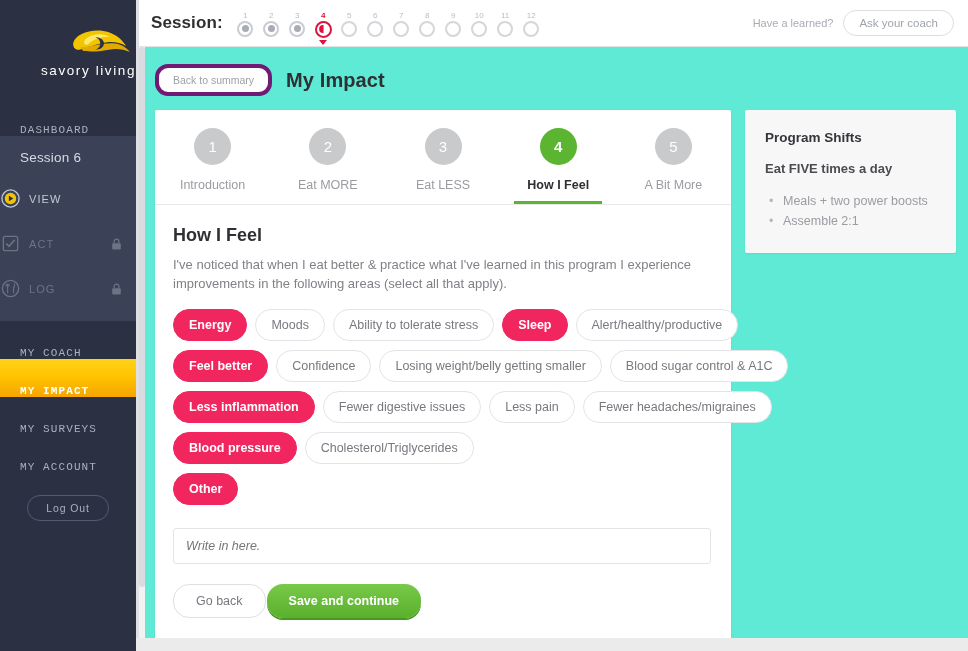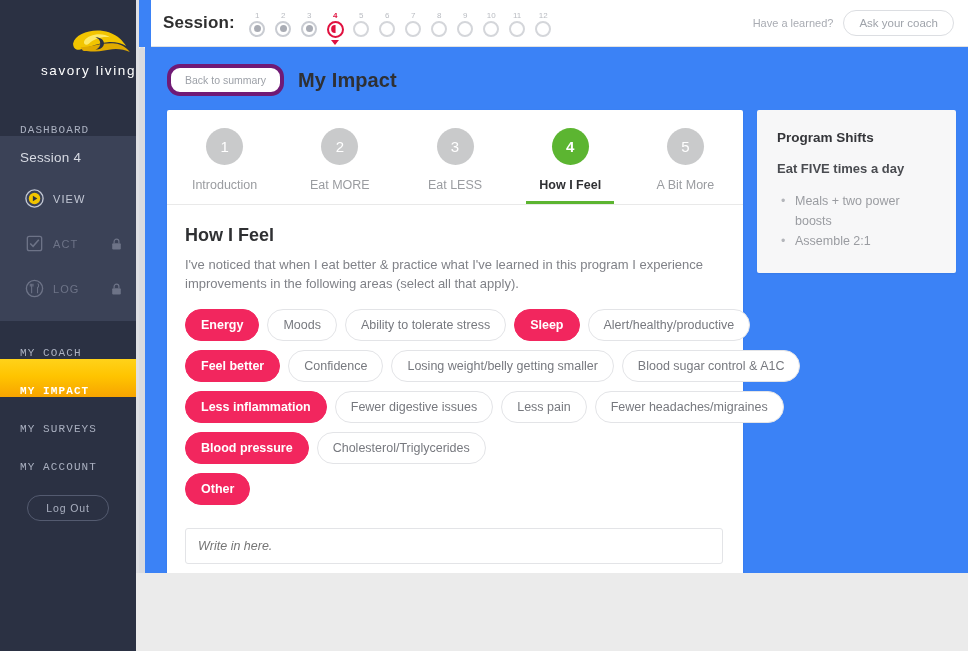--- a/index.html
+++ b/index.html
@@ -45,21 +45,21 @@
     background: #3b4257;
     padding-top: 2px; padding-bottom: 10px;
   }
   .session-title {
     height: 38px; display:flex; align-items:center;
     padding-left: 20px;
     font-size: 13.5px; color: #d7dae3; letter-spacing: .2px;
   }
   .sub-item {
     height: 45px; display: flex; align-items: center;
-    padding-left: 24px; position: relative;
+    position: relative;
     font-size: 11px; letter-spacing: 1.1px;
   }
   .sub-item .ico { width: 21px; height: 21px; margin-right: 8px; flex:0 0 21px; }
   .sub-item.enabled { color: #c3c8d5; }
   .sub-item.locked { color: #6d7387; }
   .lock {
     position: absolute; right: 14px; top: 50%;
     transform: translateY(-50%);
     width: 11px; height: 12px;
   }
@@ -72,25 +72,24 @@
   .logout-wrap { display:flex; justify-content:center; margin-top: 22px; }
   .logout-btn {
     border: 1px solid #545b70; border-radius: 13px;
     padding: 6px 18px; font-size: 10.5px; letter-spacing: .9px;
     color: #aab0c0; background: transparent; cursor: pointer;
     font-family: "Liberation Sans", sans-serif;
   }
 
   
   .content {
-    flex: 1; height: 573px; position: relative;
-    background: #3b82f6;
+    flex: 1; height: 638px; position: relative;
+    background: #5eead4;
     border-left: 3px solid #dfe0e4;
     overflow: hidden;
-    padding-left: 12px;
   }
   .topbar {
     height: 47px; background: #ffffff;
     border-bottom: 1px solid #e2e2e2;
     display: flex; align-items: center;
     padding: 0 14px 0 12px;
     position: relative;
   }
   .session-label {
     font-size: 17px; font-weight: 700; color: #2f2f2f;
@@ -253,21 +252,21 @@
         <path d="M54 20 C62 20, 68 24, 68 30 C68 36, 62 40, 54 40 C60 38, 62 34, 62 30 C62 26, 60 22, 54 20 Z" fill="#2b3143"></path>
       </svg>
       <div class="logo-text">savory living</div>
     </div>
 
     <div class="nav-item nav-dashboard">
       <span>DASHBOARD</span>
     </div>
 
     <div class="session-block">
-      <div class="session-title">Session 4</div>
+      <div class="session-title">Session 6</div>
 
       <div class="sub-item enabled">
         <svg class="ico" viewBox="0 0 22 22">
           <circle cx="11" cy="11" r="9" fill="none" stroke="#c3c8d5" stroke-width="1.4"></circle>
           <circle cx="11" cy="11" r="6" fill="#f2c500"></circle>
           <path d="M9.3 8 L14 11 L9.3 14 Z" fill="#2b3143"></path>
         </svg>
         <span>VIEW</span>
       </div>
 

